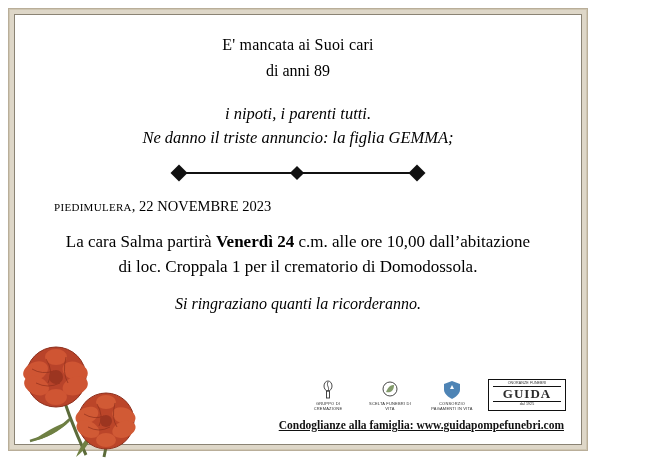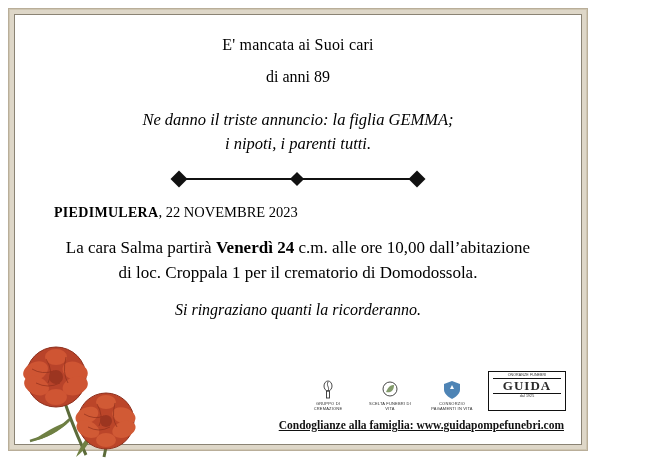--- a/index.html
+++ b/index.html
@@ -57,21 +57,21 @@
     font-family: "Liberation Serif", serif;
     font-weight: bold;
     font-size: 49px;
     line-height: 1.05;
     margin-top: 14px;
     letter-spacing: 0.5px;
     white-space: nowrap;
   }
   .age {
     font-size: 16px;
-    margin-top: 14px;
+    margin-top: 8px;
   }
   .announce {
     font-style: italic;
     font-size: 16.5px;
     margin-top: 22px;
     line-height: 1.45;
   }
   
   .separator {
     margin: 16px auto 0 auto;
@@ -99,22 +99,22 @@
   .separator .dia.right { right: 0; }
   .separator .dia.mid { left: 119px; width: 10px; height: 10px; top: 2px; }
 
   .place-row {
     text-align: left;
     margin-top: 18px;
     margin-left: 28px;
     font-size: 14.5px;
   }
   .place-row .city {
-    font-weight: bold;
-    font-size: 14px;
+    font-weight: normal;
+    font-size: 11px;
     letter-spacing: 0.3px;
   }
   .funeral {
     margin-top: 14px;
     font-size: 17px;
     line-height: 1.5;
     padding: 0 6px;
   }
   .funeral b { font-weight: bold; }
   .thanks {
@@ -146,21 +146,21 @@
   }
   .logo .cap {
     display: block;
     letter-spacing: 0.2px;
     font-family: "Liberation Sans", sans-serif;
     font-size: 4px;
   }
   .logo-guida {
     width: 72px;
     border: 1.5px solid #111;
-    padding: 1px 2px 12px 2px;
+    padding: 1px 2px 4px 2px;
     background: #fff;
   }
   .logo-guida .top {
     font-size: 3.6px;
     font-family: "Liberation Sans", sans-serif;
     letter-spacing: 0.1px;
   }
   .logo-guida .big {
     font-family: "Liberation Serif", serif;
     font-weight: bold;
@@ -202,22 +202,22 @@
   <div class="frame-inner"></div>
 
   <div class="content">
 
     <div class="line-top">E' mancata ai Suoi cari</div>
 
 
     <div class="age">di anni 89</div>
 
     <div class="announce">
+      <div>i nipoti, i parenti tutti.</div>
       <div>Ne danno il triste annuncio: la figlia GEMMA;</div>
-      <div>i nipoti, i parenti tutti.</div>
     </div>
 
     <div class="separator">
       <div class="bar"></div>
       <div class="dia left"></div>
       <div class="dia mid"></div>
       <div class="dia right"></div>
     </div>
 
     <div class="place-row">

